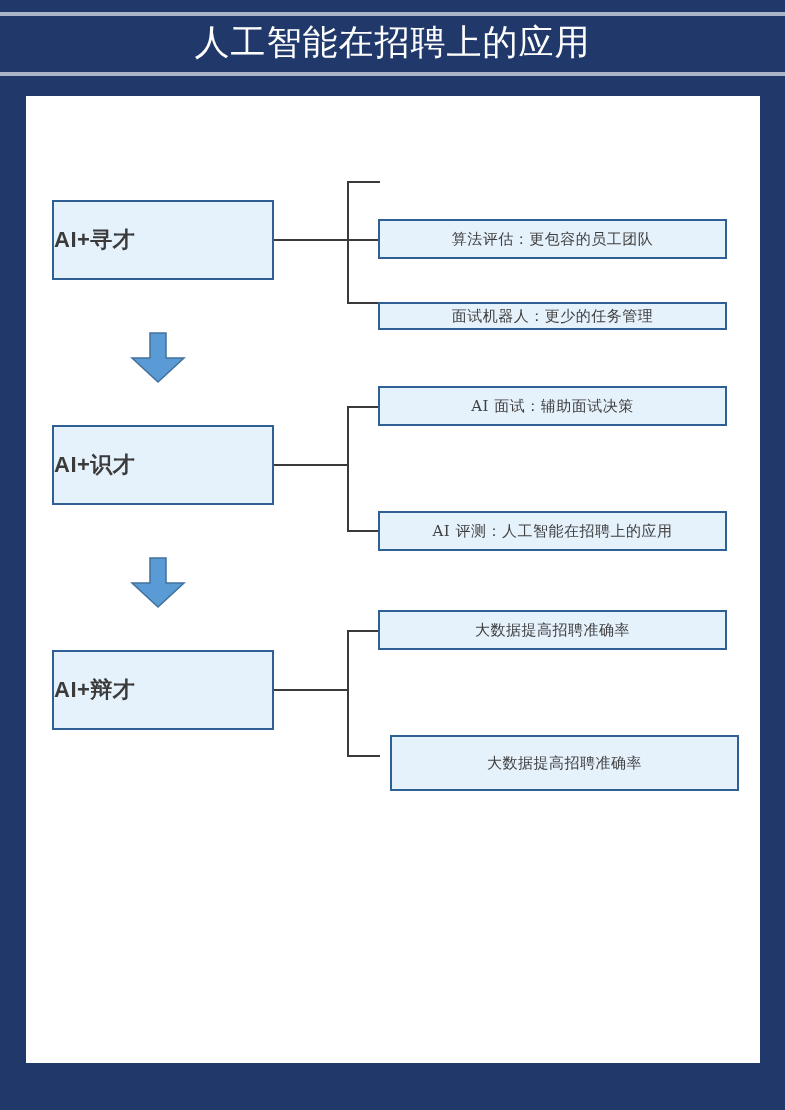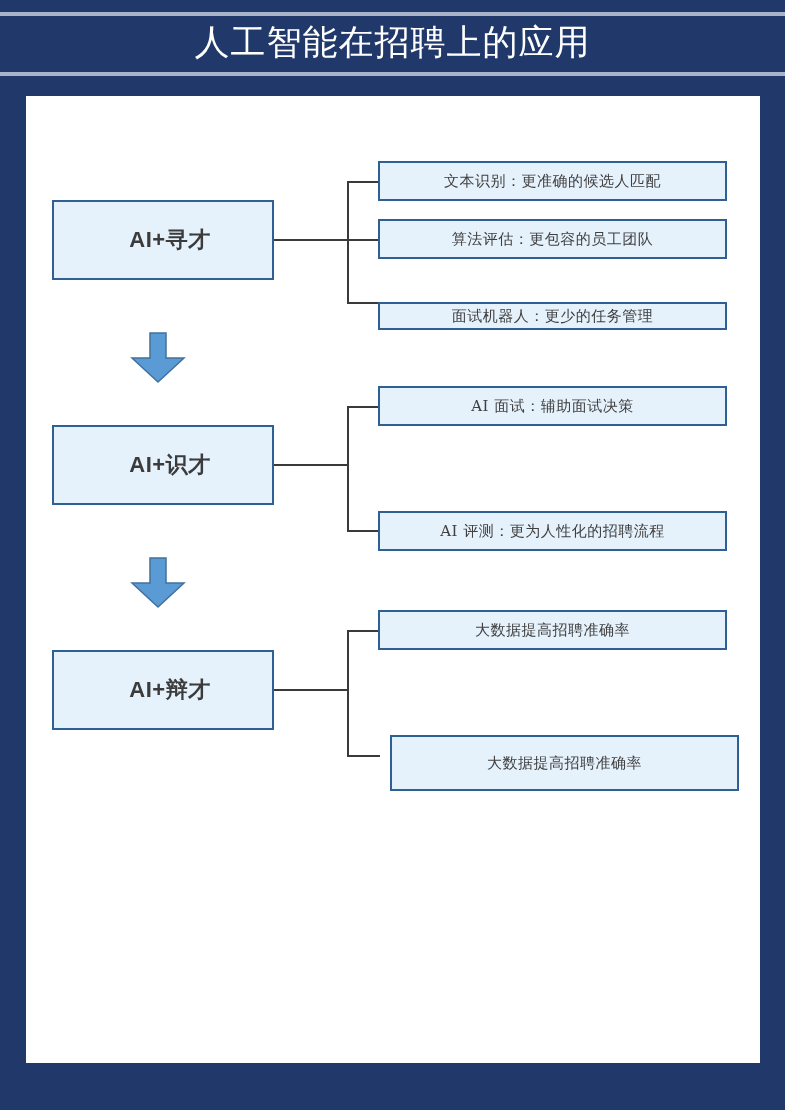--- a/index.html
+++ b/index.html
@@ -61,22 +61,20 @@
   }
 
   
   .stage-box {
     position: absolute;
     background: #e5f1fb;
     border: 2px solid #2e6094;
     box-sizing: border-box;
     display: flex;
     align-items: center;
-    justify-content: center;
-    padding-left: 14px;
   }
   .stage-label {
     font-size: 22px;
     font-weight: bold;
     color: #3b3b3b;
     font-family: "Liberation Sans", "DejaVu Sans", sans-serif;
     white-space: nowrap;
     letter-spacing: 0.5px;
   }
 
@@ -129,23 +127,20 @@
   </div>
 
   <div class="conn h" style="left:248px; top:143px; width:75px;"></div>
 
   <div class="conn v" style="left:321px; top:85px; height:123px;"></div>
 
   <div class="conn h" style="left:321px; top:85px; width:33px;"></div>
   <div class="conn h" style="left:321px; top:143px; width:33px;"></div>
   <div class="conn h" style="left:321px; top:206px; width:33px;"></div>
 
-  <div class="detail-box" style="left:352px; top:65px; width:349px; height:40px;">
-    <span class="detail-label">文本识别：更准确的候选人匹配</span>
-  </div>
   <div class="detail-box" style="left:352px; top:123px; width:349px; height:40px;">
     <span class="detail-label">算法评估：更包容的员工团队</span>
   </div>
   <div class="detail-box" style="left:352px; top:186px; width:349px; height:28px;margin-top:20px;">
     <span class="detail-label">面试机器人：更少的任务管理</span>
   </div>
 
   <div class="arrow-down" style="left:104px; top:236px;">
     <svg width="56" height="52" viewBox="0 0 56 52" xmlns="http://www.w3.org/2000/svg">
       <polygon points="20,1 36,1 36,26 54,26 28,50 2,26 20,26" fill="#5b9bd5" stroke="#41719c" stroke-width="1.5"></polygon>
@@ -158,21 +153,21 @@
 
   <div class="conn h" style="left:248px; top:368px; width:75px;"></div>
   <div class="conn v" style="left:321px; top:310px; height:126px;"></div>
   <div class="conn h" style="left:321px; top:310px; width:33px;"></div>
   <div class="conn h" style="left:321px; top:434px; width:33px;"></div>
 
   <div class="detail-box" style="left:352px; top:290px; width:349px; height:40px;">
     <span class="detail-label">AI 面试：辅助面试决策</span>
   </div>
   <div class="detail-box" style="left:352px; top:415px; width:349px; height:40px;">
-    <span class="detail-label">AI 评测：更为人性化的招聘流程</span>
+    <span class="detail-label">AI 评测：人工智能在招聘上的应用</span>
   </div>
 
   <div class="arrow-down" style="left:104px; top:461px;">
     <svg width="56" height="52" viewBox="0 0 56 52" xmlns="http://www.w3.org/2000/svg">
       <polygon points="20,1 36,1 36,26 54,26 28,50 2,26 20,26" fill="#5b9bd5" stroke="#41719c" stroke-width="1.5"></polygon>
     </svg>
   </div>
 
   <div class="stage-box" style="left:26px; top:554px; width:222px; height:80px;">
     <span class="stage-label">AI+辩才</span>

